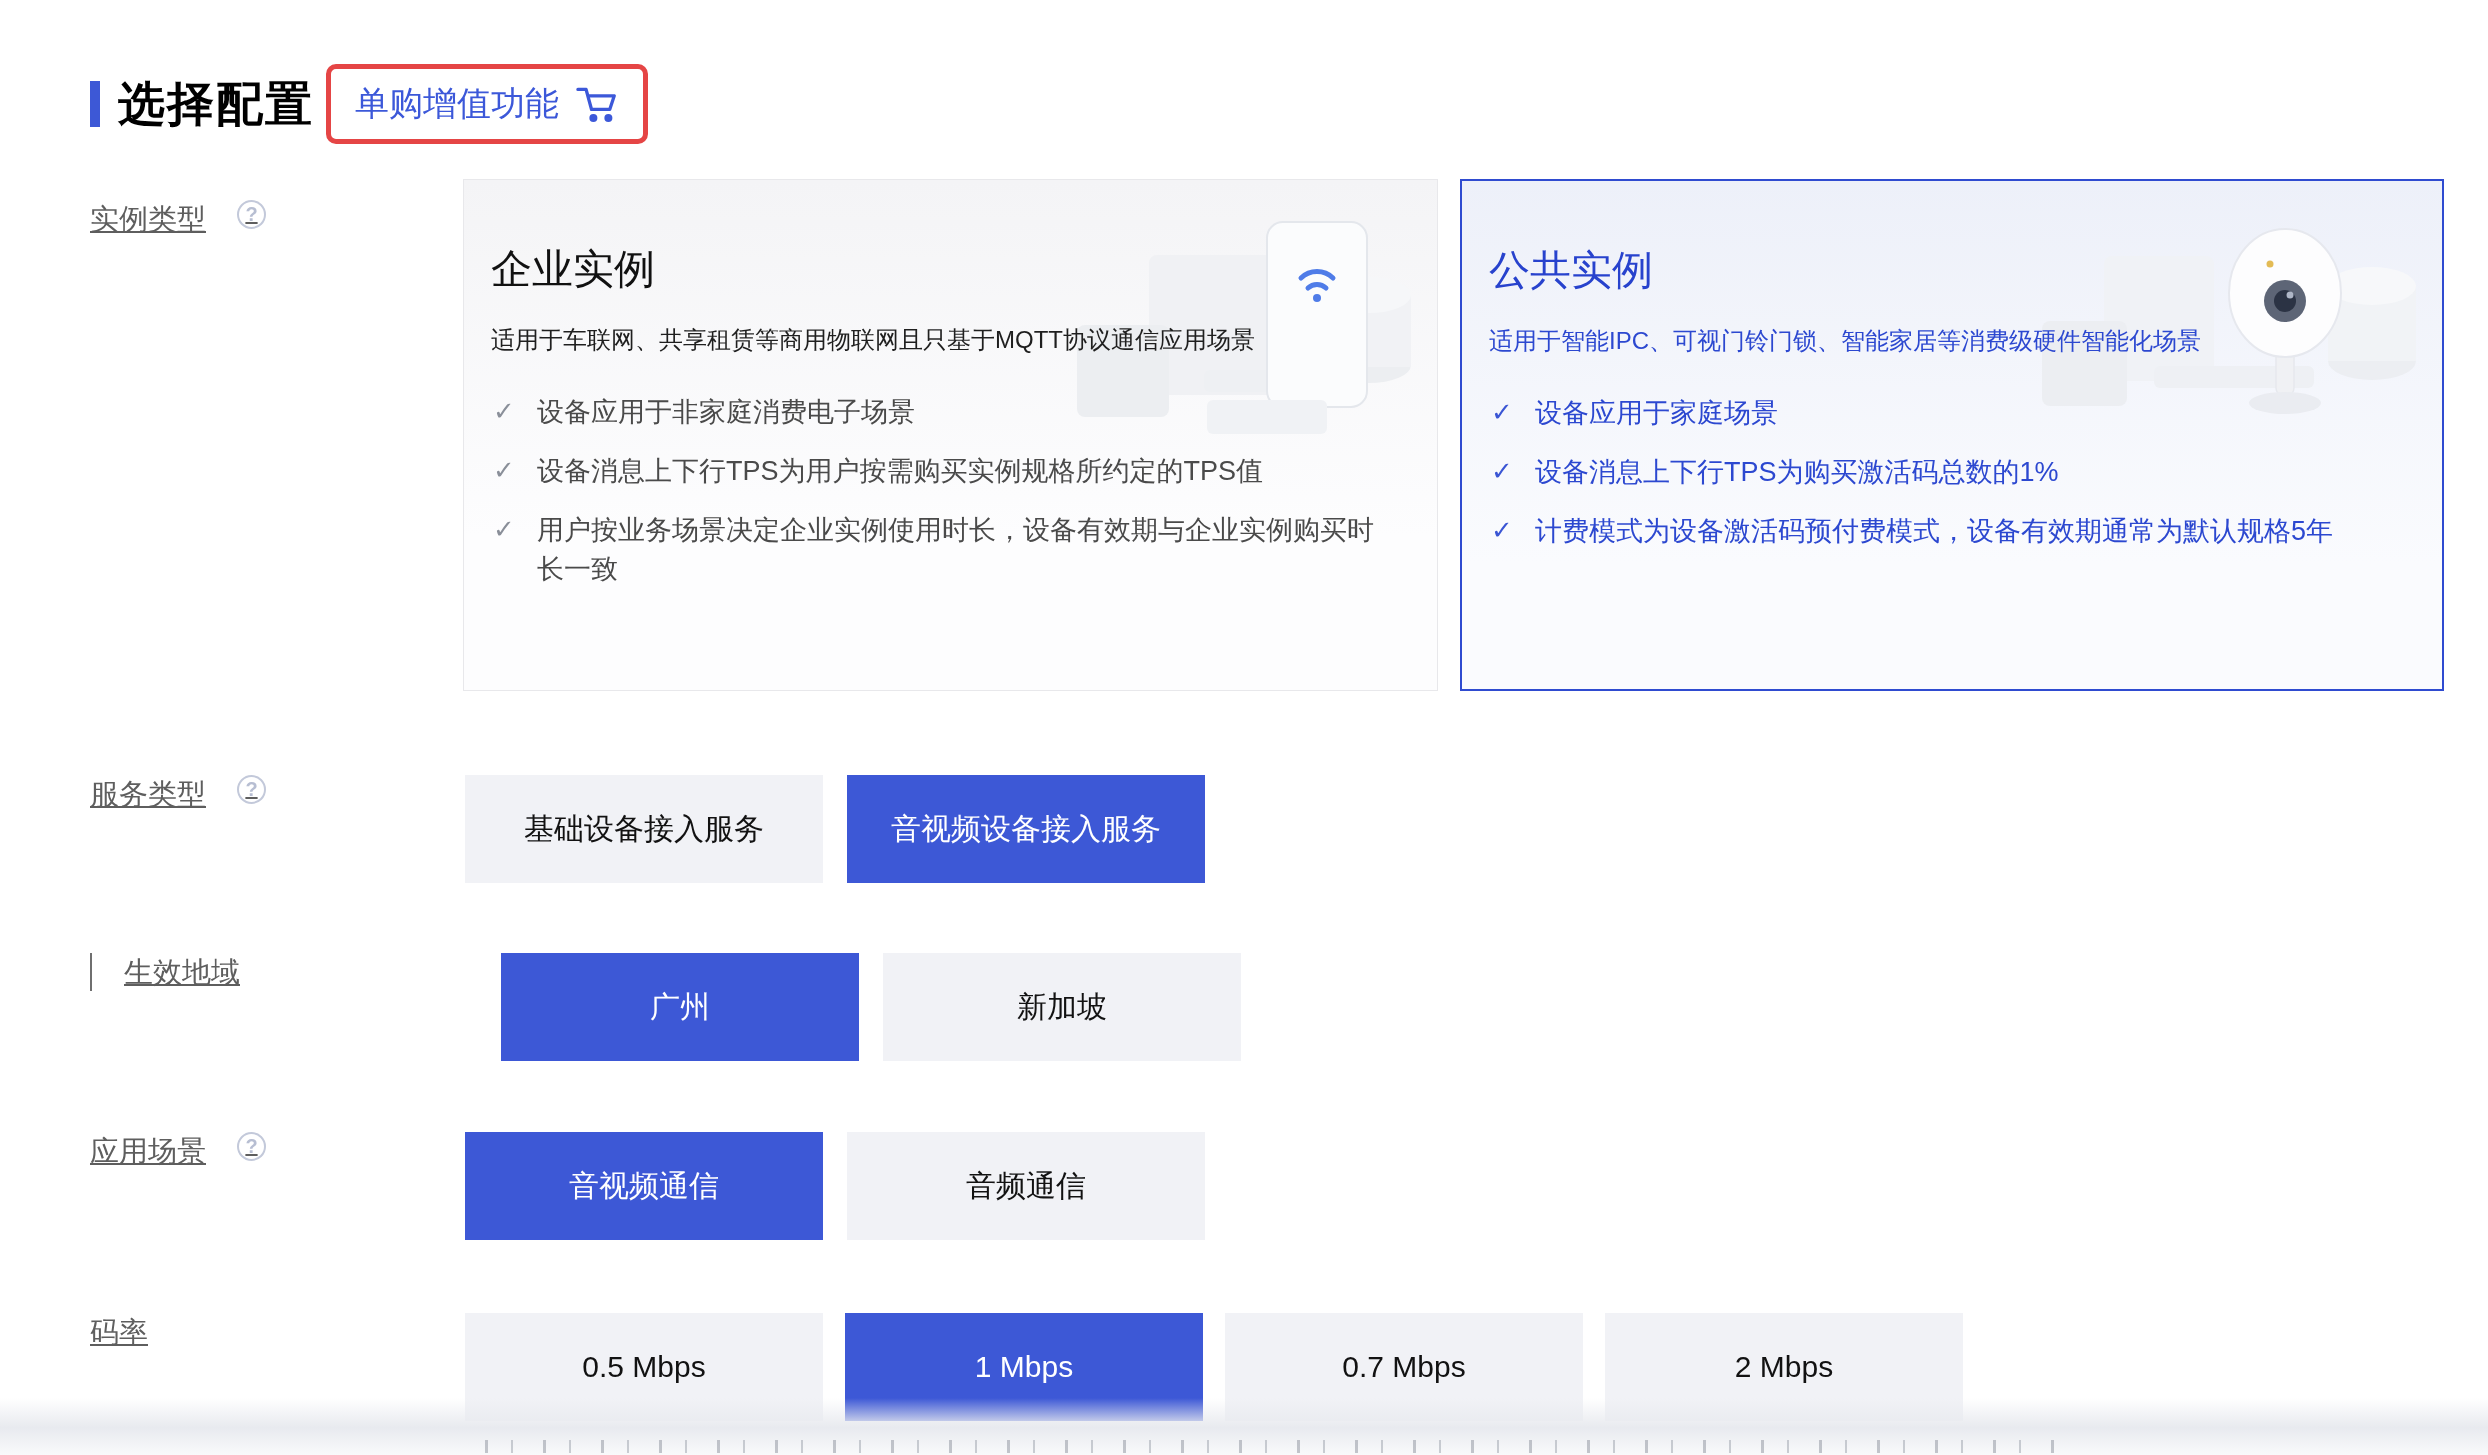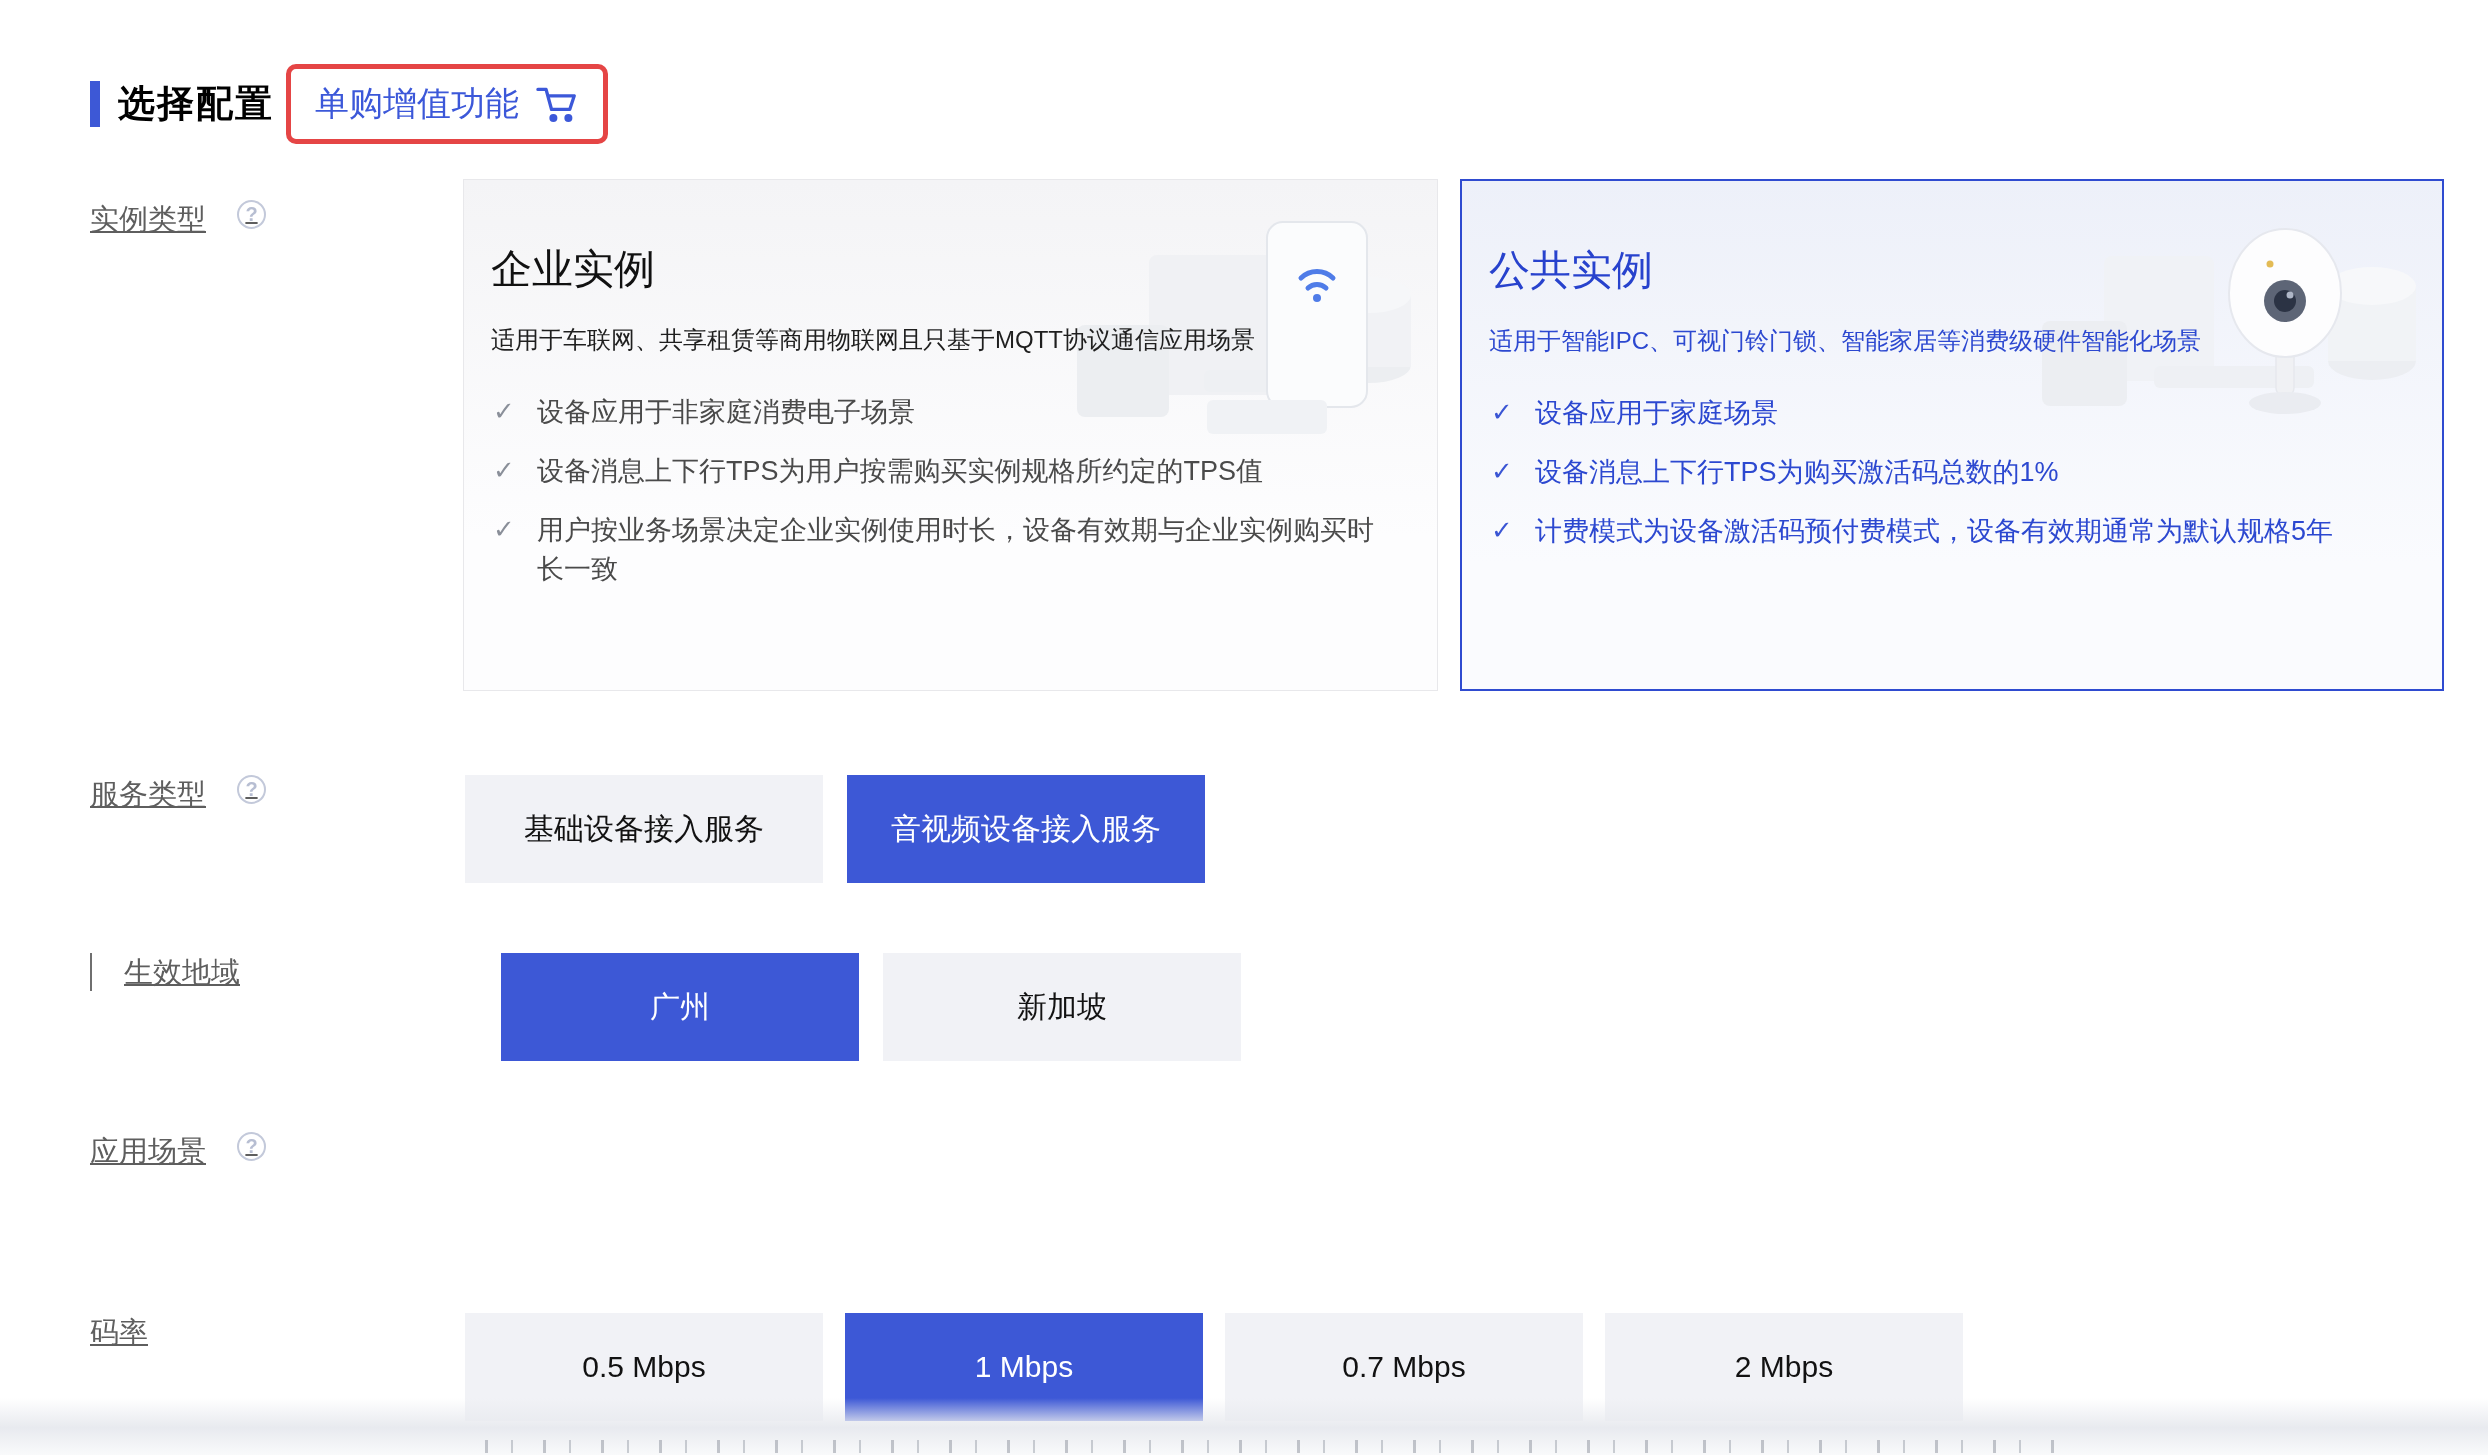--- a/index.html
+++ b/index.html
@@ -1,21 +1,21 @@
 <!DOCTYPE html>
 <html><head>
 <meta charset="utf-8">
 <style>
   html,body{margin:0;padding:0;background:#fff;font-family:"Liberation Sans",sans-serif;}
   .page{position:relative;width:2488px;height:1455px;background:#fff;overflow:hidden;}
 
   
   .header{position:absolute;left:90px;top:64px;display:flex;align-items:center;}
   .accent-bar{width:10px;height:46px;background:#3d58d6;margin-right:18px;}
-  .page-title{font-size:37px;font-weight:bold;color:#000;margin:0;letter-spacing:2px;}
+  .page-title{font-size:47px;font-weight:bold;color:#000;margin:0;letter-spacing:2px;}
   .highlight-box{margin-left:12px;display:flex;align-items:center;gap:16px;
     border:5px solid #e54545;border-radius:10px;padding:12px 24px;background:#fff;}
   .addon-link{font-size:34px;color:#3c58d9;text-decoration:none;cursor:pointer;}
   .cart-icon{width:44px;height:40px;display:block;}
 
   
   .field-label{position:absolute;left:90px;display:flex;align-items:flex-start;gap:31px;
     font-size:29px;color:#5e5e5e;text-decoration:underline;}
   .help{width:29px;height:29px;box-sizing:border-box;border:2px solid #c3c9da;border-radius:50%;
     color:#b7bed2;font-size:20px;font-weight:bold;display:flex;align-items:center;justify-content:center;}
@@ -163,20 +163,24 @@
   </div>
   <div class="opts" style="top:953px;padding-left:36px;">
     <button class="opt selected">广州</button>
     <button class="opt">新加坡</button>
   </div>
 
   <div class="field-label" style="top:1132px;height:95px;">
     <span>应用场景</span>
     <span class="help">?</span>
   </div>
+  <div class="opts" style="top:1132px;">
+    <button class="opt selected">音视频通信</button>
+    <button class="opt">音频通信</button>
+  </div>
 
   <div class="field-label" style="top:1313px;height:95px;">
     <span>码率</span>
   </div>
   <div class="opts" style="top:1313px;gap:22px;">
     <button class="opt">0.5 Mbps</button>
     <button class="opt selected">1 Mbps</button>
     <button class="opt">0.7 Mbps</button>
     <button class="opt">2 Mbps</button>
   </div>

